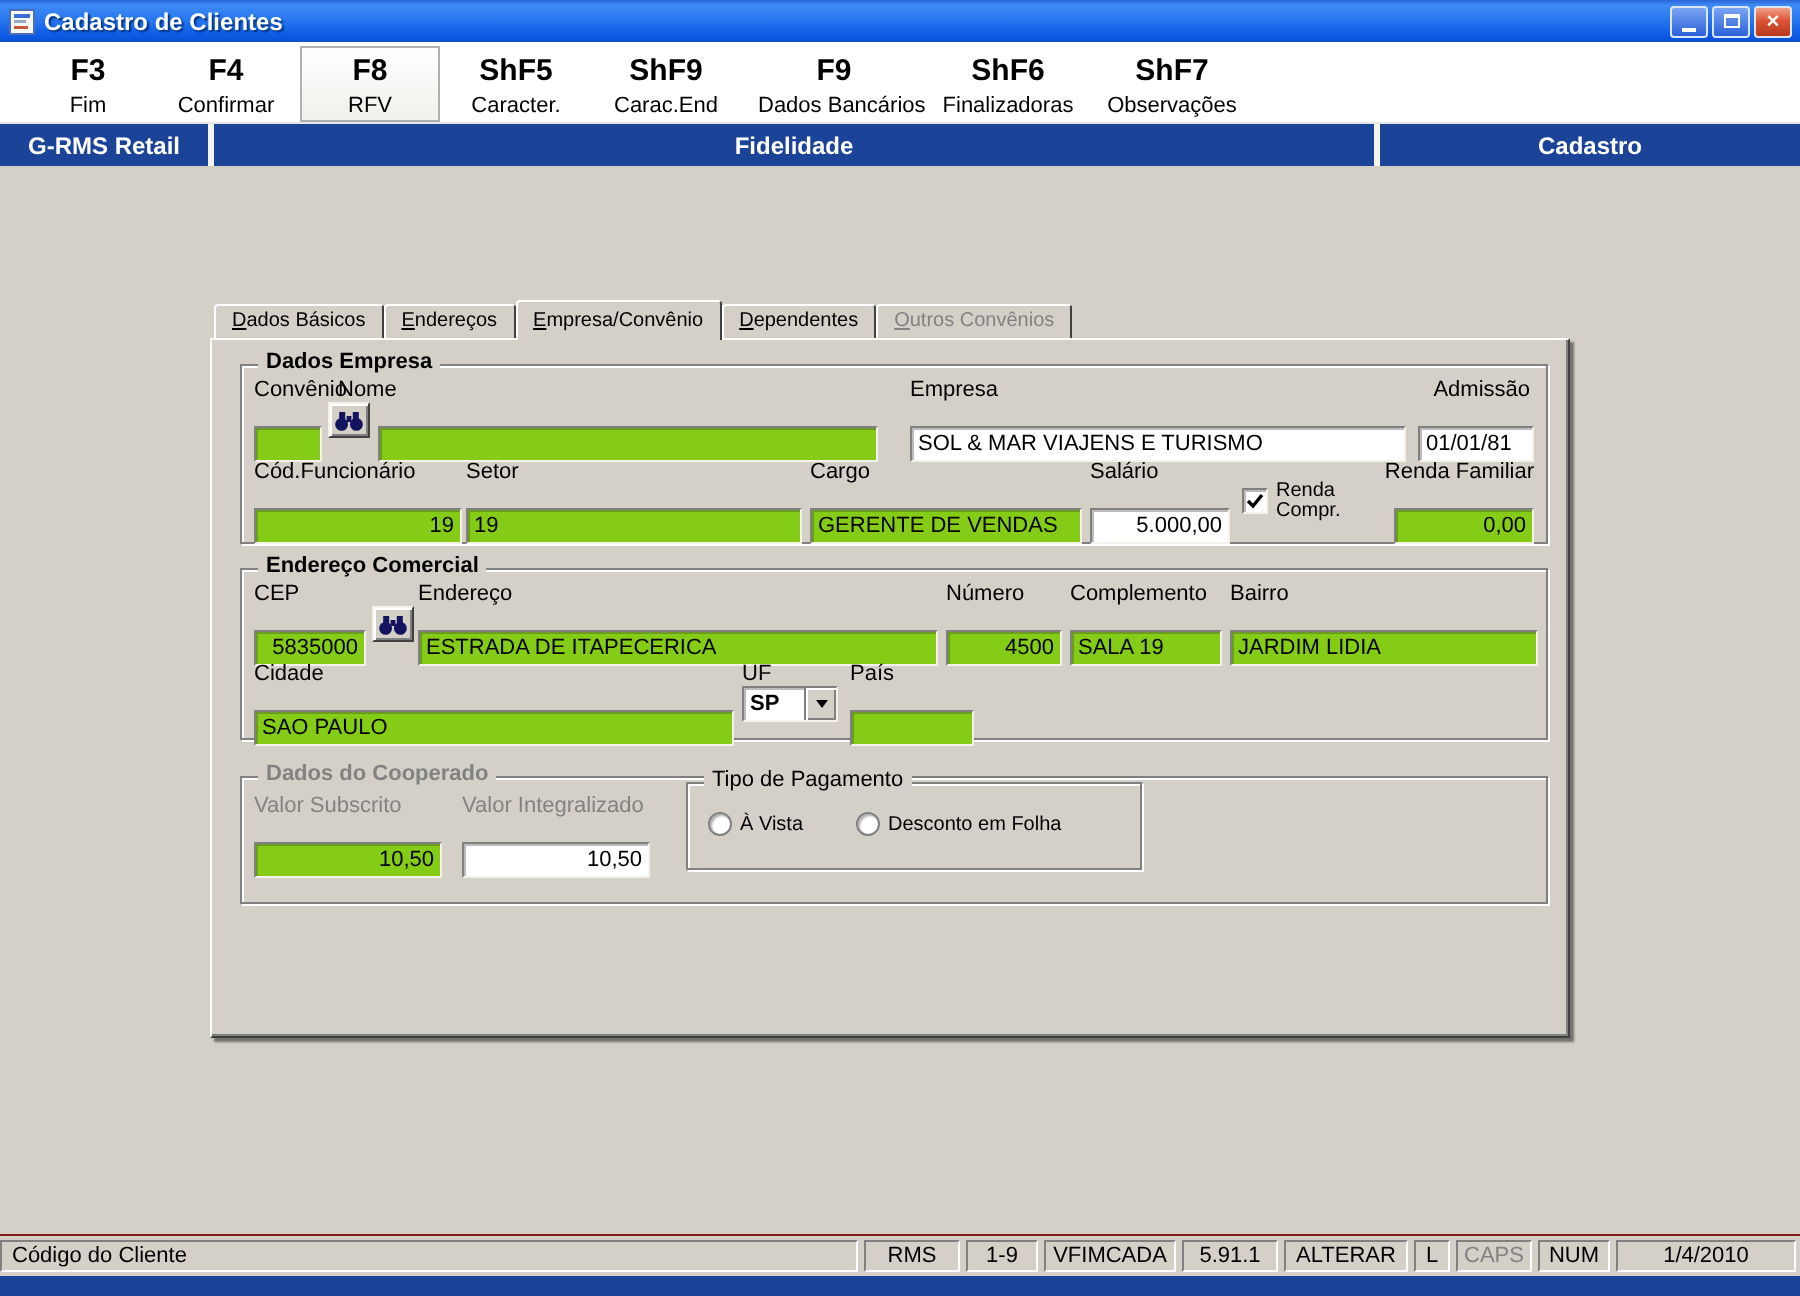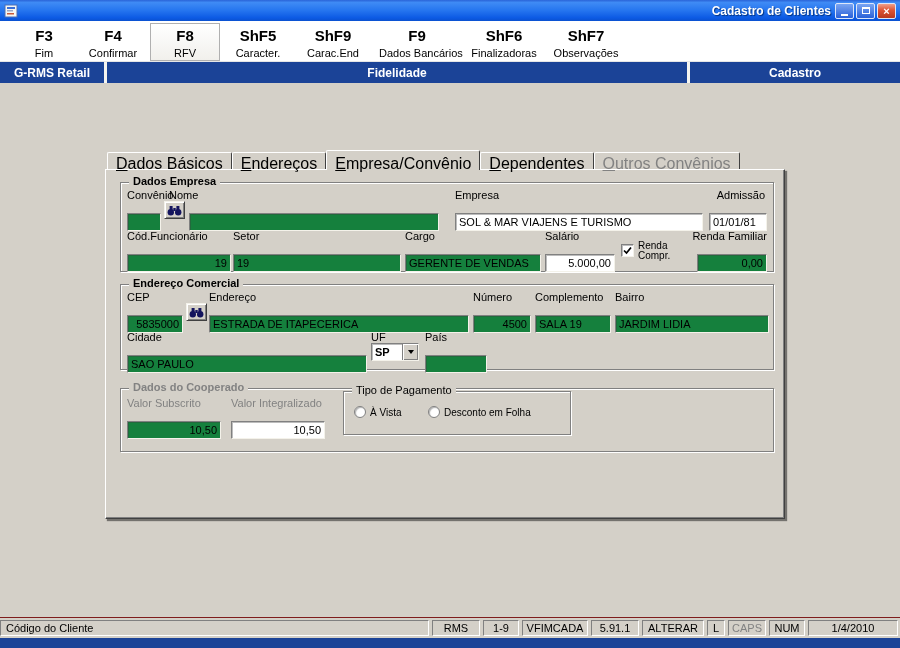--- a/index.html
+++ b/index.html
@@ -3,21 +3,21 @@
 <meta charset="utf-8">
 <style>
   * { margin:0; padding:0; box-sizing:border-box; cursor:default; }
   html,body { width:900px; height:648px; }
   body { font-family:"Liberation Sans",sans-serif; font-size:11px; color:#000; }
   .window { position:relative; width:900px; height:648px; background:#d4d0c8; overflow:hidden; }
 
   
   .titlebar { position:absolute; left:0; top:0; width:900px; height:21px;
     background:linear-gradient(180deg,#2a64d8 0%,#3f8bf5 12%,#2575ef 50%,#0c5ae4 85%,#0a51d0 100%);
-    display:flex; align-items:center; padding:0 4px; gap:4px;text-align:right; }
+    display:flex; align-items:center; padding:0 4px; gap:4px; }
   .app-icon { width:14px; height:14px; display:inline-block; }
   .title-text { color:#fff; font-weight:bold; font-size:12px; text-shadow:1px 1px 1px #00317e; flex:1; white-space:nowrap; }
   .win-buttons { display:flex; gap:2px; }
   .winbtn { width:19px; height:16px; border-radius:2px; border:1px solid #dce6fa;
     display:flex; align-items:center; justify-content:center; color:#fff; font-size:11px; font-weight:bold; }
   .winbtn.blue { background:linear-gradient(#7aa5f2,#2a61d8); }
   .winbtn.red  { background:linear-gradient(#f0a08a,#dd5334 45%,#b8391f); }
   .glyph-min { width:7px; height:2px; background:#fff; margin-top:8px; }
   .glyph-max { width:8px; height:7px; border:1px solid #fff; border-top-width:2px; }
 
@@ -35,21 +35,21 @@
     display:flex; align-items:center; justify-content:center; white-space:nowrap; }
   .hseg.left { width:104px; }
   .hseg.center { flex:1; }
   .hseg.right { width:210px; }
 
   
   .main { position:absolute; left:0; top:83px; width:900px; height:534px; background:#d4d0c8; }
 
   .dialog { position:absolute; left:105px; top:66px; width:680px; }
   .tabrow { height:20px; display:flex; align-items:flex-end; margin-left:2px; position:relative; z-index:2; }
-  .tab { height:17px; padding:2px 8px 0; font-size:16px; background:#d4d0c8;
+  .tab { height:17px; padding:2px 8px 0; font-size:10px; background:#d4d0c8;
     border:1px solid #404040; border-bottom:none; border-top-color:#fff; border-left-color:#fff;
     border-top-left-radius:2px; border-top-right-radius:2px; white-space:nowrap; }
   .tab span { display:inline-block; }
   .tab span::first-letter { text-decoration:underline; }
   .tab.active { height:20px; margin-bottom:-1px; padding-top:4px; background:#d4d0c8; }
   .tab.disabled { color:#828282; }
   .panel { position:relative; height:350px; background:#d4d0c8;
     border:1px solid; border-color:#ffffff #404040 #404040 #ffffff;
     box-shadow:inset -1px -1px 0 #808080, 2px 2px 1px rgba(0,0,0,0.45); }
 
@@ -59,21 +59,21 @@
   .gb-title { position:absolute; top:-8px; left:8px; background:#d4d0c8; padding:0 4px;
     font-weight:bold; font-size:11px; white-space:nowrap; }
   .gb-title.plain { font-weight:normal; }
   .lbl { position:absolute; font-size:11px; white-space:nowrap; }
   .dis { color:#828282; }
 
   
   .tf { position:absolute; height:18px; font:11px "Liberation Sans",sans-serif; padding:0 3px;
     border:1px solid; border-color:#808080 #f4f2ea #f4f2ea #808080;
     box-shadow:inset 1px 1px 0 rgba(64,64,64,0.35); background:#ffffff; color:#000;margin-top:12px; }
-  .tf.gray { background:#15803d; }
+  .tf.gray { background:#84cc16; }
   .tf.num { text-align:right; }
   .btn3d { position:absolute; width:21px; height:18px; background:#d4d0c8;
     border:1px solid; border-color:#f4f2ea #404040 #404040 #f4f2ea;
     box-shadow:inset 1px 1px 0 #ffffff, inset -1px -1px 0 #808080;
     display:flex; align-items:center; justify-content:center; }
 
   .checkbox { position:absolute; width:13px; height:13px; background:#fff;
     border:1px solid; border-color:#808080 #f4f2ea #f4f2ea #808080;
     box-shadow:inset 1px 1px 0 rgba(64,64,64,0.35);
     display:flex; align-items:center; justify-content:center; }

